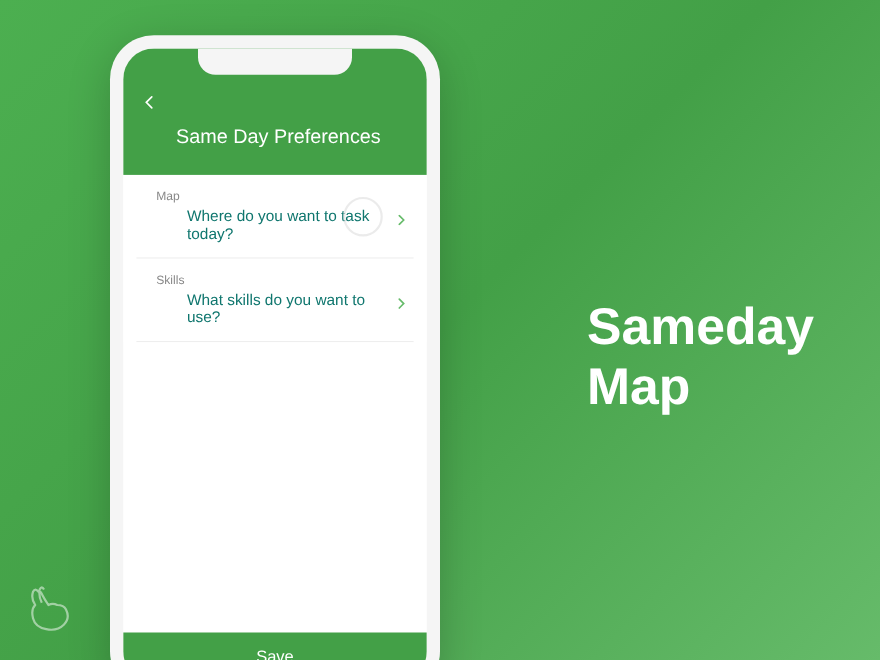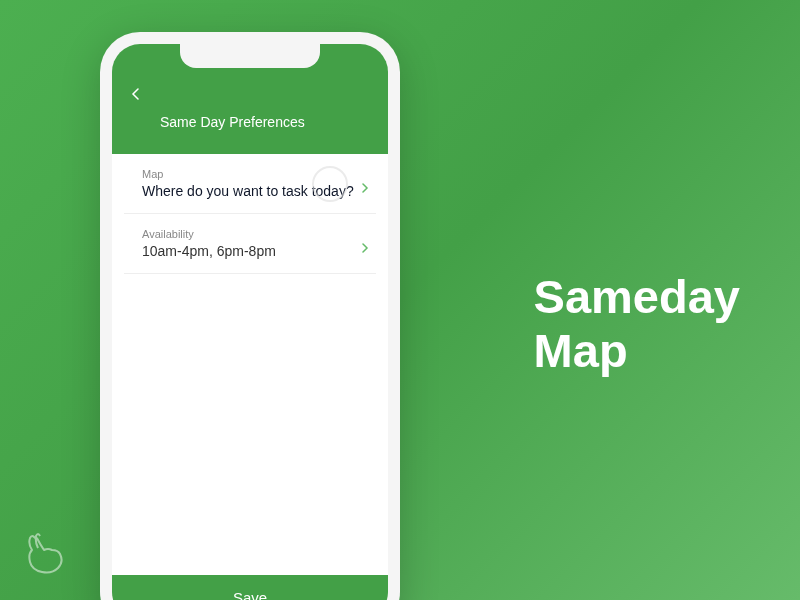--- a/index.html
+++ b/index.html
@@ -57,21 +57,21 @@
       left: 18px;
       width: 12px;
       height: 12px;
       cursor: pointer;
     }
     .back-chevron svg {
       width: 100%;
       height: 100%;
     }
     .header-title {
-      font-size: 14px;
+      font-size: 18px;
       font-weight: 400;
       text-align: left;
       margin-top: 28px;
       margin-left: 28px;
     }
     .content {
       background: #fff;
     }
     .list-item {
       padding: 14px 18px;
@@ -84,21 +84,22 @@
       font-size: 11px;
       color: #888;
       margin-bottom: 3px;
     }
     .list-item-value {
       font-size: 14px;
       color: #333;
     }
     .list-item-placeholder {
       font-size: 14px;
-      color: #0f172a;
+      color: #0f766e;
+      margin-left: 28px;
     }
     .chevron-right {
       position: absolute;
       right: 6px;
       top: 50%;
       transform: translateY(-50%);
       width: 10px;
       height: 10px;
     }
     .chevron-right svg {
@@ -172,31 +173,31 @@
         <div class="list-item-label">Map</div>
         <div class="list-item-placeholder">Where do you want to task today?</div>
         <div class="tap-indicator"></div>
         <div class="chevron-right">
           <svg viewBox="0 0 10 10">
               <path d="M3 1 L7 5 L3 9" stroke="#66BB6A" stroke-width="1.5" fill="none" stroke-linecap="round"></path>
             </svg>
         </div>
       </div>
 
-
       <div class="list-item">
-        <div class="list-item-label">Availability</div>
-        <div class="list-item-value">10am-4pm, 6pm-8pm</div>
+        <div class="list-item-label">Skills</div>
+        <div class="list-item-placeholder">What skills do you want to use?</div>
         <div class="chevron-right">
           <svg viewBox="0 0 10 10">
               <path d="M3 1 L7 5 L3 9" stroke="#66BB6A" stroke-width="1.5" fill="none" stroke-linecap="round"></path>
             </svg>
         </div>
       </div>
 
+
     </div>
 
     <div class="save-button">Save</div>
   </div>
 </div>
 
 <div class="side-title">
   <div>Sameday</div>
   <div>Map</div>
 </div>

